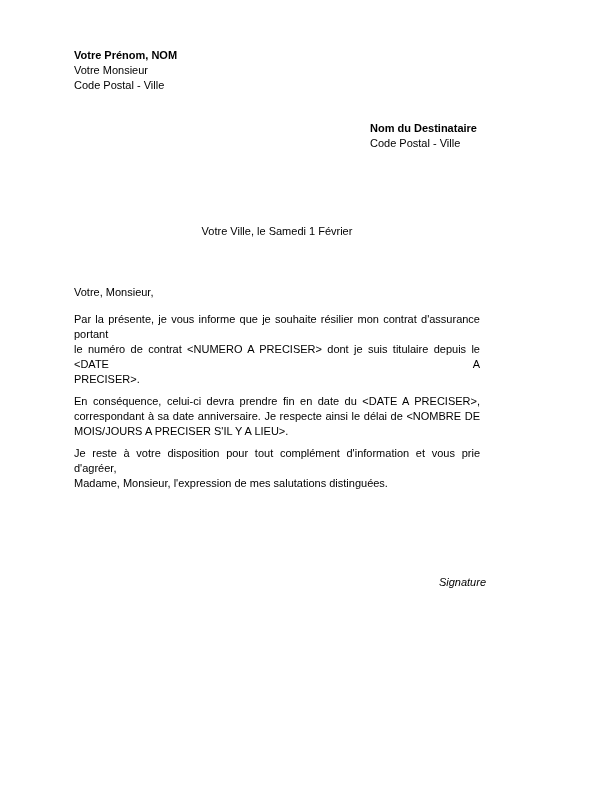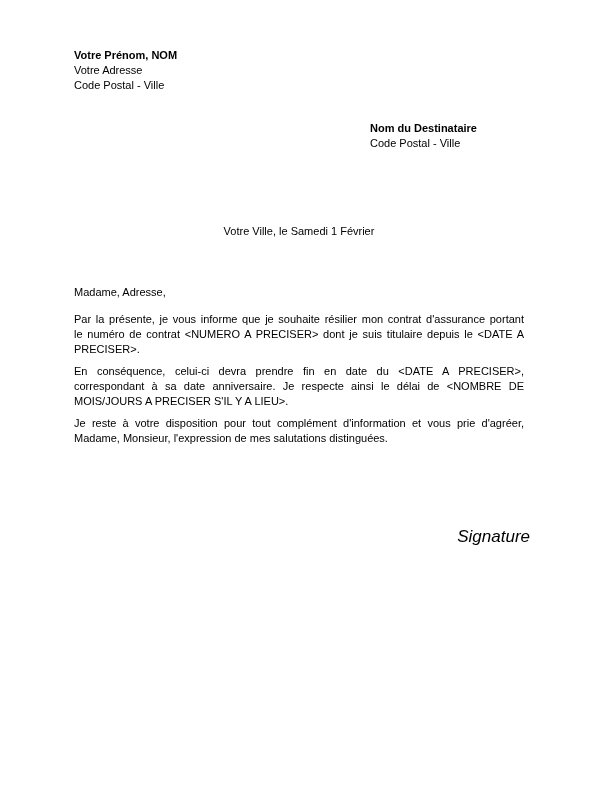--- a/index.html
+++ b/index.html
@@ -12,21 +12,21 @@
     width: 600px;
     height: 800px;
     background: #ffffff;
     color: #000000;
     font-family: "Liberation Sans", "DejaVu Sans", sans-serif;
     font-size: 11px;
     line-height: 15px;
     overflow: hidden;
   }
   .content {
-    padding: 48px 76px 0 74px; 
+    padding: 48px 120px 0 74px; 
   }
   .address-block div {
     white-space: nowrap;
   }
   .sender {
     margin: 0;
   }
   .recipient {
     margin-top: 28px;
     margin-left: 296px; 
@@ -55,44 +55,44 @@
     text-align: center;
     text-align-last: left;
   }
   .signature-row {
     margin-top: 81px;
     text-align: right;
     margin-right: -6px;
   }
   .signature {
     font-style: italic;
-    font-size: 17px;
+    font-size: 11px;
     line-height: 20px;
   }
 </style>
 </head>
 <body>
 
 <div class="page">
   <div class="content">
 
     <div class="address-block sender">
       <div class="addr-name">Votre Prénom, NOM</div>
-      <div>Votre Adresse</div>
+      <div>Votre Monsieur</div>
       <div>Code Postal - Ville</div>
     </div>
 
     <div class="address-block recipient">
       <div class="addr-name">Nom du Destinataire</div>
       <div>Code Postal - Ville</div>
     </div>
 
     <div class="dateline">Votre Ville, le Samedi 1 Février</div>
 
-    <div class="salutation">Madame, Adresse,</div>
+    <div class="salutation">Votre, Monsieur,</div>
 
     <div class="para first">
       <div class="jline">Par la présente, je vous informe que je souhaite résilier mon contrat d'assurance portant</div>
       <div class="jline">le numéro de contrat &lt;NUMERO A PRECISER&gt; dont je suis titulaire depuis le &lt;DATE A</div>
       <div class="jline">PRECISER&gt;.</div>
     </div>
 
     <div class="para">
       <div class="jline">En conséquence, celui-ci devra prendre fin en date du &lt;DATE A PRECISER&gt;,</div>
       <div class="jline">correspondant à sa date anniversaire. Je respecte ainsi le délai de &lt;NOMBRE DE</div>

